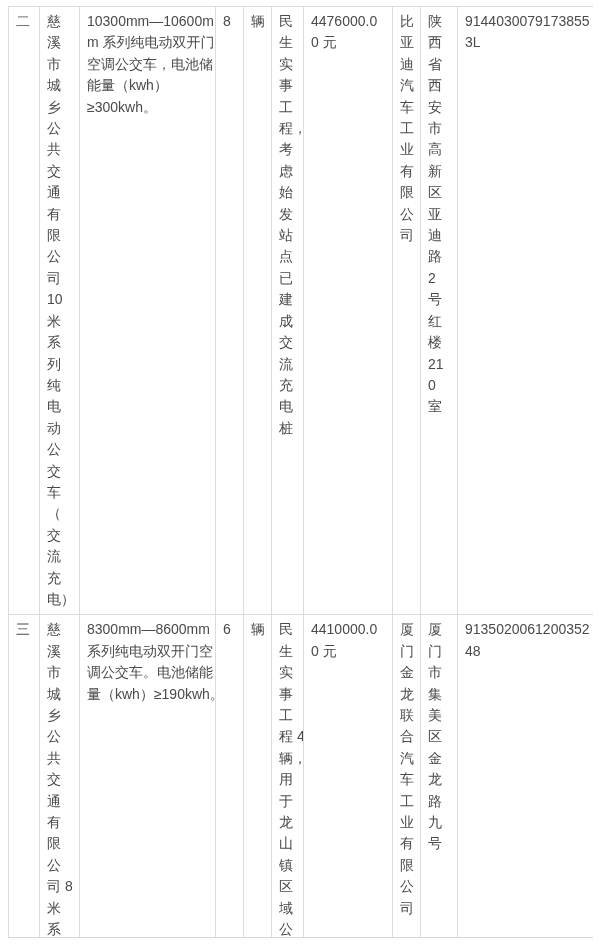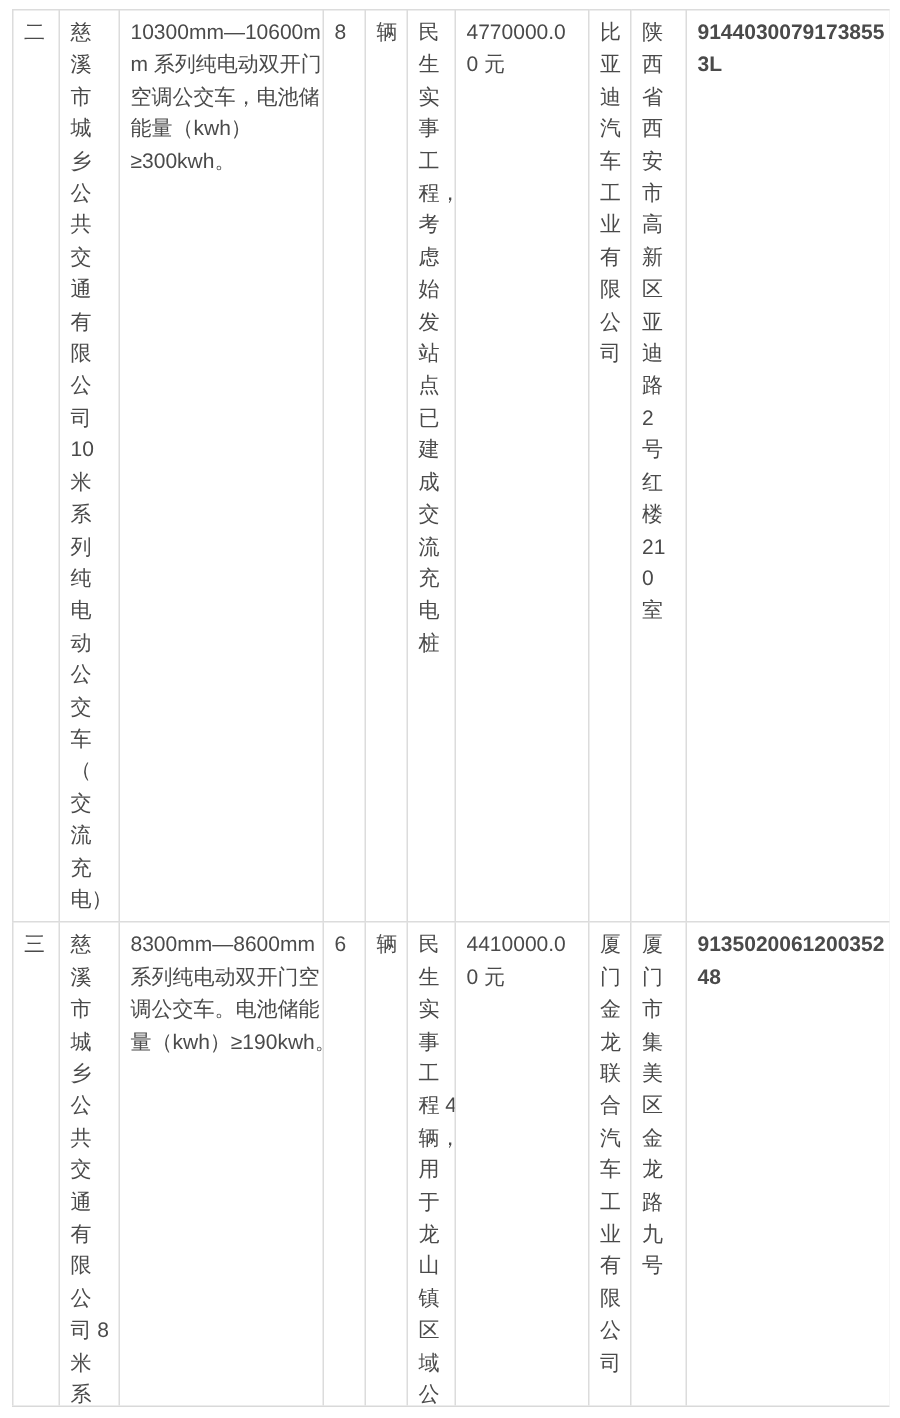--- a/index.html
+++ b/index.html
@@ -33,21 +33,21 @@
     vertical-align: top;
     padding: 4px 4px 4px 7px;
     font-size: 14px;
     line-height: 21.4px;
     color: #4a4a4a;
     white-space: pre;      
     overflow: hidden;
   }
   td.col-spec   { padding-left: 5px; margin-left: 32px; }
   td.col-price  { padding-left: 8px; }
-  td.col-code   { padding-left: 8px; font-size: 13.5px; font-weight: bold; }
+  td.col-code   { padding-left: 8px; font-size: 13.5px; }
 </style>
 </head>
 <body>
 
 <div class="table-wrap">
   <table class="data-table">
     <colgroup>
       <col style="width:31px">
       <col style="width:40px">
       <col style="width:136px">
@@ -110,21 +110,21 @@
 站
 点
 已
 建
 成
 交
 流
 充
 电
 桩</td>
-        <td class="col-price">4770000.0
+        <td class="col-price">4476000.0
 0 元</td>
         <td>比
 亚
 迪
 汽
 车
 工
 业
 有
 限

